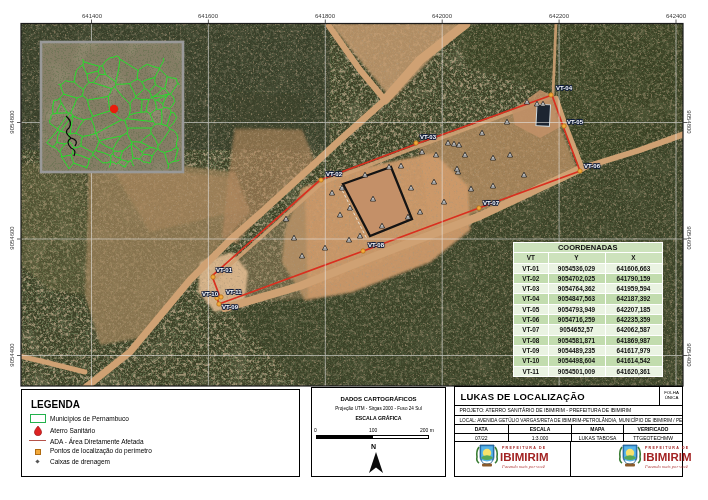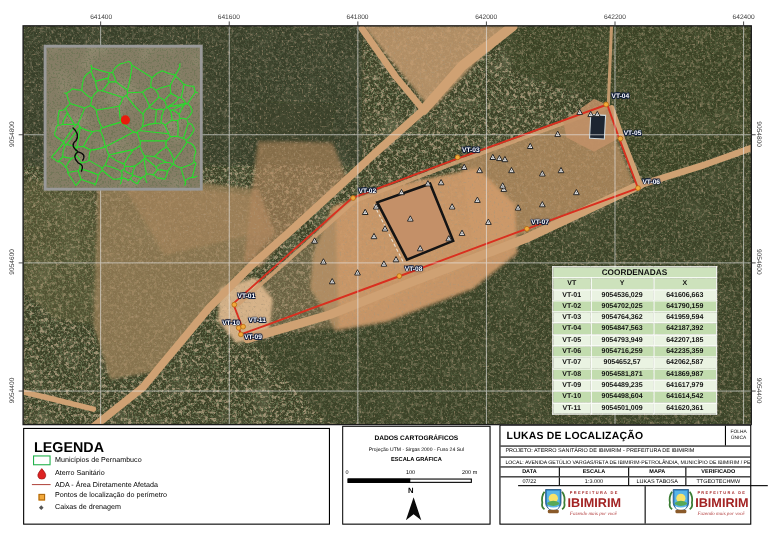--- a/index.html
+++ b/index.html
@@ -207,21 +207,21 @@
 <div class="abs" style="left:420px;top:134px;font-size:6px;font-weight:bold;color:#fff;text-shadow:0 0 1px #0e1c3d,0 0 1px #0e1c3d,0 0 2px #0e1c3d,0.7px 0.7px 0 #0e1c3d,-0.7px -0.7px 0 #0e1c3d,0.7px -0.7px 0 #0e1c3d,-0.7px 0.7px 0 #0e1c3d;">VT-03</div>
 <div class="abs" style="left:556px;top:85px;font-size:6px;font-weight:bold;color:#fff;text-shadow:0 0 1px #0e1c3d,0 0 1px #0e1c3d,0 0 2px #0e1c3d,0.7px 0.7px 0 #0e1c3d,-0.7px -0.7px 0 #0e1c3d,0.7px -0.7px 0 #0e1c3d,-0.7px 0.7px 0 #0e1c3d;">VT-04</div>
 <div class="abs" style="left:567px;top:119px;font-size:6px;font-weight:bold;color:#fff;text-shadow:0 0 1px #0e1c3d,0 0 1px #0e1c3d,0 0 2px #0e1c3d,0.7px 0.7px 0 #0e1c3d,-0.7px -0.7px 0 #0e1c3d,0.7px -0.7px 0 #0e1c3d,-0.7px 0.7px 0 #0e1c3d;">VT-05</div>
 <div class="abs" style="left:584px;top:163px;font-size:6px;font-weight:bold;color:#fff;text-shadow:0 0 1px #0e1c3d,0 0 1px #0e1c3d,0 0 2px #0e1c3d,0.7px 0.7px 0 #0e1c3d,-0.7px -0.7px 0 #0e1c3d,0.7px -0.7px 0 #0e1c3d,-0.7px 0.7px 0 #0e1c3d;">VT-06</div>
 <div class="abs" style="left:483px;top:200px;font-size:6px;font-weight:bold;color:#fff;text-shadow:0 0 1px #0e1c3d,0 0 1px #0e1c3d,0 0 2px #0e1c3d,0.7px 0.7px 0 #0e1c3d,-0.7px -0.7px 0 #0e1c3d,0.7px -0.7px 0 #0e1c3d,-0.7px 0.7px 0 #0e1c3d;">VT-07</div>
 <div class="abs" style="left:368px;top:242px;font-size:6px;font-weight:bold;color:#fff;text-shadow:0 0 1px #0e1c3d,0 0 1px #0e1c3d,0 0 2px #0e1c3d,0.7px 0.7px 0 #0e1c3d,-0.7px -0.7px 0 #0e1c3d,0.7px -0.7px 0 #0e1c3d,-0.7px 0.7px 0 #0e1c3d;">VT-08</div>
 <div class="abs" style="left:222px;top:304px;font-size:6px;font-weight:bold;color:#fff;text-shadow:0 0 1px #0e1c3d,0 0 1px #0e1c3d,0 0 2px #0e1c3d,0.7px 0.7px 0 #0e1c3d,-0.7px -0.7px 0 #0e1c3d,0.7px -0.7px 0 #0e1c3d,-0.7px 0.7px 0 #0e1c3d;">VT-09</div>
 <div class="abs" style="left:202px;top:291px;font-size:6px;font-weight:bold;color:#fff;text-shadow:0 0 1px #0e1c3d,0 0 1px #0e1c3d,0 0 2px #0e1c3d,0.7px 0.7px 0 #0e1c3d,-0.7px -0.7px 0 #0e1c3d,0.7px -0.7px 0 #0e1c3d,-0.7px 0.7px 0 #0e1c3d;">VT-10</div>
 <div class="abs" style="left:226px;top:289px;font-size:6px;font-weight:bold;color:#fff;text-shadow:0 0 1px #0e1c3d,0 0 1px #0e1c3d,0 0 2px #0e1c3d,0.7px 0.7px 0 #0e1c3d,-0.7px -0.7px 0 #0e1c3d,0.7px -0.7px 0 #0e1c3d,-0.7px 0.7px 0 #0e1c3d;">VT-11</div>
 
-<div class="abs" style="left:502px;top:242px;">
+<div class="abs" style="left:513px;top:242px;">
 <table class="ct">
 <tbody>
         <tr style="background:#cde2bc;">
           <td colspan="3" style="width:145px;font-weight:bold;font-size:7.5px;">COORDENADAS</td>
         </tr>
 <tr style="background:#cde2bc;font-weight:bold;">
           <td style="width:33.5px;">VT</td>
           <td style="width:56px;">Y</td>
           <td style="width:56px;">X</td>
         </tr>
@@ -278,21 +278,21 @@
 <tr style="background:#eaf3e2;">
           <td>VT-11</td>
           <td>9054501,009</td>
           <td>641620,361</td>
         </tr>
 </tbody>
     </table>
 </div>
 
 <div class="box" style="left:21px;top:389px;width:279px;height:88px;">
-  <div style="position:absolute;left:9px;top:9px;font-size:13px;font-weight:bold;">LEGENDA</div>
+  <div style="position:absolute;left:9px;top:9px;font-size:10px;font-weight:bold;">LEGENDA</div>
   <div style="position:absolute;left:8px;top:24px;width:14px;height:7px;border:1.2px solid #22b14c;background:#fff;"></div>
   <div style="position:absolute;left:28px;top:25px;font-size:6.5px;">Municípios de Pernambuco</div>
   <svg style="position:absolute;left:9px;top:35px;" width="14" height="11">
       <path d="M7 1 C9.5 4 11 6 10.5 8 A3.6 3.6 0 0 1 3.5 8 C3 6 4.5 4 7 1 Z" fill="#d22" stroke="#901010" stroke-width="0.6"></path>
     </svg>
   <div style="position:absolute;left:28px;top:37px;font-size:6.5px;">Aterro Sanitário</div>
   <div style="position:absolute;left:7px;top:50px;width:17px;height:0;border-top:1.3px solid #b5524a;"></div>
   <div style="position:absolute;left:28px;top:47.5px;font-size:6.5px;">ADA - Área Diretamente Afetada</div>
   <div style="position:absolute;left:13px;top:59px;width:4px;height:4px;background:#f2a93b;border:0.5px solid #b06a10;"></div>
   <div style="position:absolute;left:28px;top:57px;font-size:6.5px;">Pontos de localização do perímetro</div>
@@ -331,21 +331,21 @@
     <div style="width:62px;border-right:1px solid #000;line-height:8px;">ESCALA</div>
     <div style="width:51px;border-right:1px solid #000;line-height:8px;">MAPA</div>
     <div style="flex:1;line-height:8px;">VERIFICADO</div>
   </div>
   <div style="position:absolute;left:0;top:45.5px;width:100%;height:8.5px;border-top:1px solid #000;box-sizing:border-box;display:flex;text-align:center;">
     <div style="width:53.5px;border-right:1px solid #000;line-height:8px;">07/22</div>
     <div style="width:62px;border-right:1px solid #000;line-height:8px;">1:3.000</div>
     <div style="width:51px;border-right:1px solid #000;line-height:8px;">LUKAS TABOSA</div>
     <div style="flex:1;line-height:8px;">TTGEOTECHMW</div>
   </div>
-  <div style="position:absolute;left:16px;top:54px;width:100%;height:34.5px;border-top:1px solid #000;box-sizing:border-box;display:flex;">
+  <div style="position:absolute;left:0;top:54px;width:100%;height:34.5px;border-top:1px solid #000;box-sizing:border-box;display:flex;gap:27px;">
     <div style="width:115.5px;border-right:1px solid #000;position:relative;"><svg width="115" height="34" viewBox="0 0 115 34">
 <g transform="translate(24,3)">
 <path d="M0 2 Q-3 6 -2 12 Q-3 16 0 18" fill="none" stroke="#3a7d33" stroke-width="1.6"></path>
 <path d="M16 2 Q19 6 18 12 Q19 16 16 18" fill="none" stroke="#3a7d33" stroke-width="1.6"></path>
 <path d="M1 0 h14 v12 q0 5 -7 8 q-7 -3 -7 -8 Z" fill="#2d7fc2" stroke="#1b4f79" stroke-width="0.7"></path>
 <path d="M2.2 1.2 h11.6 v10.6 q0 4.2 -5.8 6.6 q-5.8 -2.4 -5.8 -6.6 Z" fill="#59b5e8"></path>
 <circle cx="8" cy="8" r="4.2" fill="#f7e26b"></circle>
 <path d="M2.5 12 q5.5 -3.5 11 0 v1.5 q-5.5 3 -11 0 Z" fill="#57a857"></path>
 <path d="M2.5 15 q5.5 2.8 11 0 l-1.5 2.5 q-4 2.2 -8 0 Z" fill="#fff"></path>
 <rect x="3" y="18.5" width="10" height="3" rx="1" fill="#8a5a2a"></rect>

